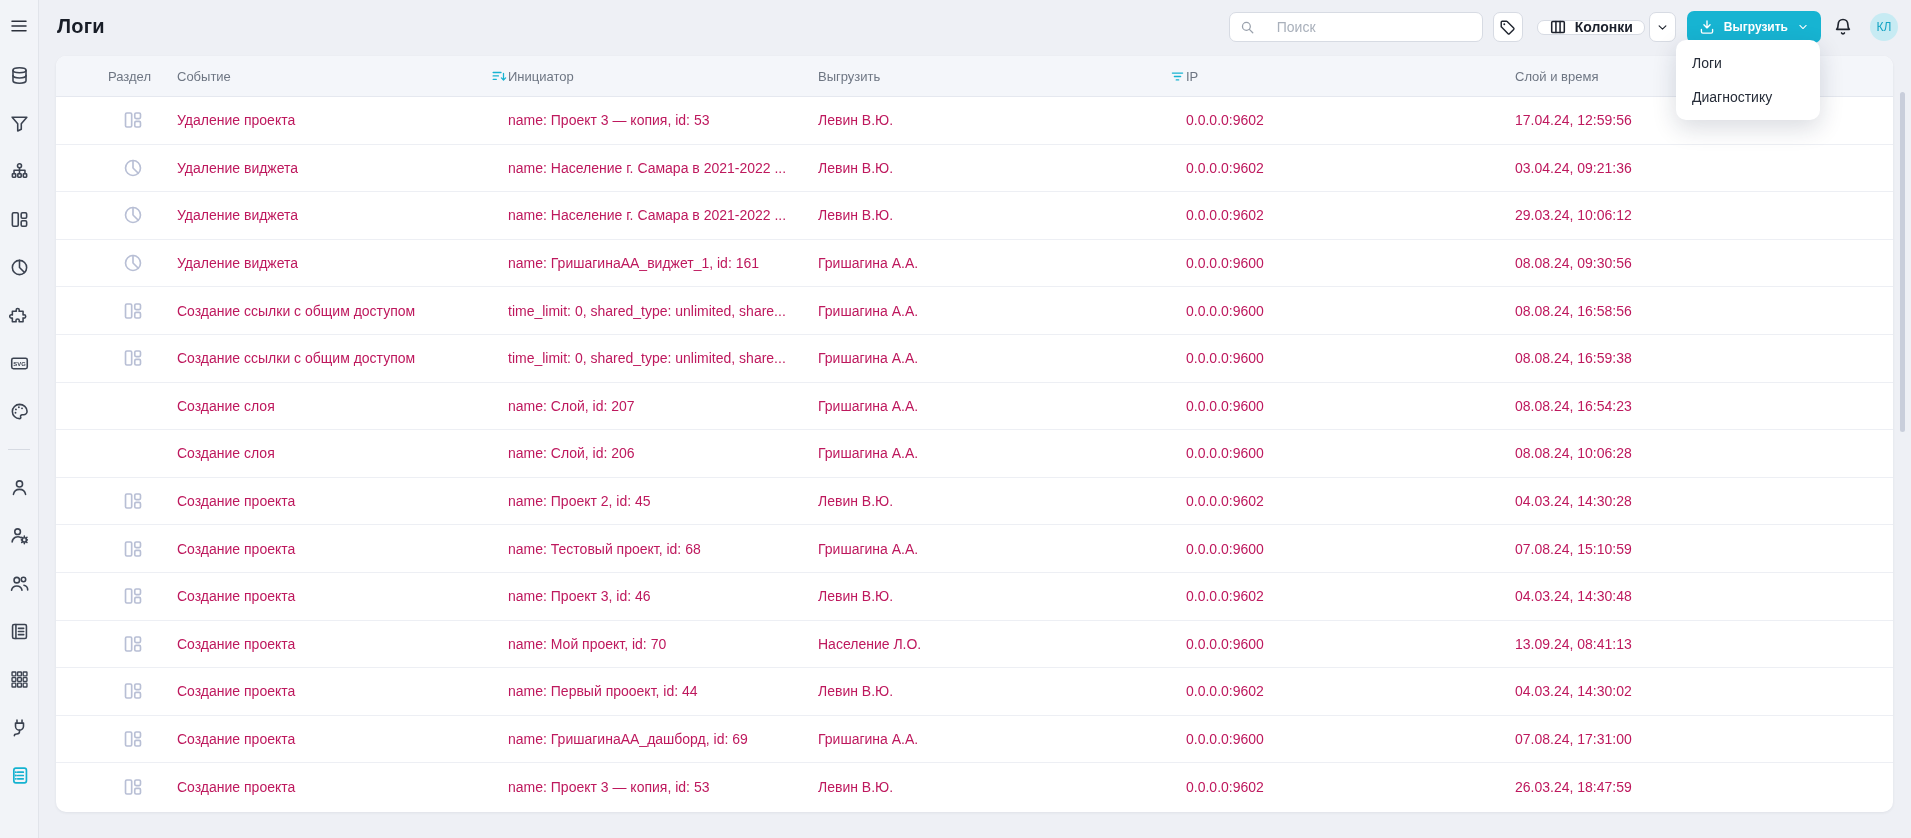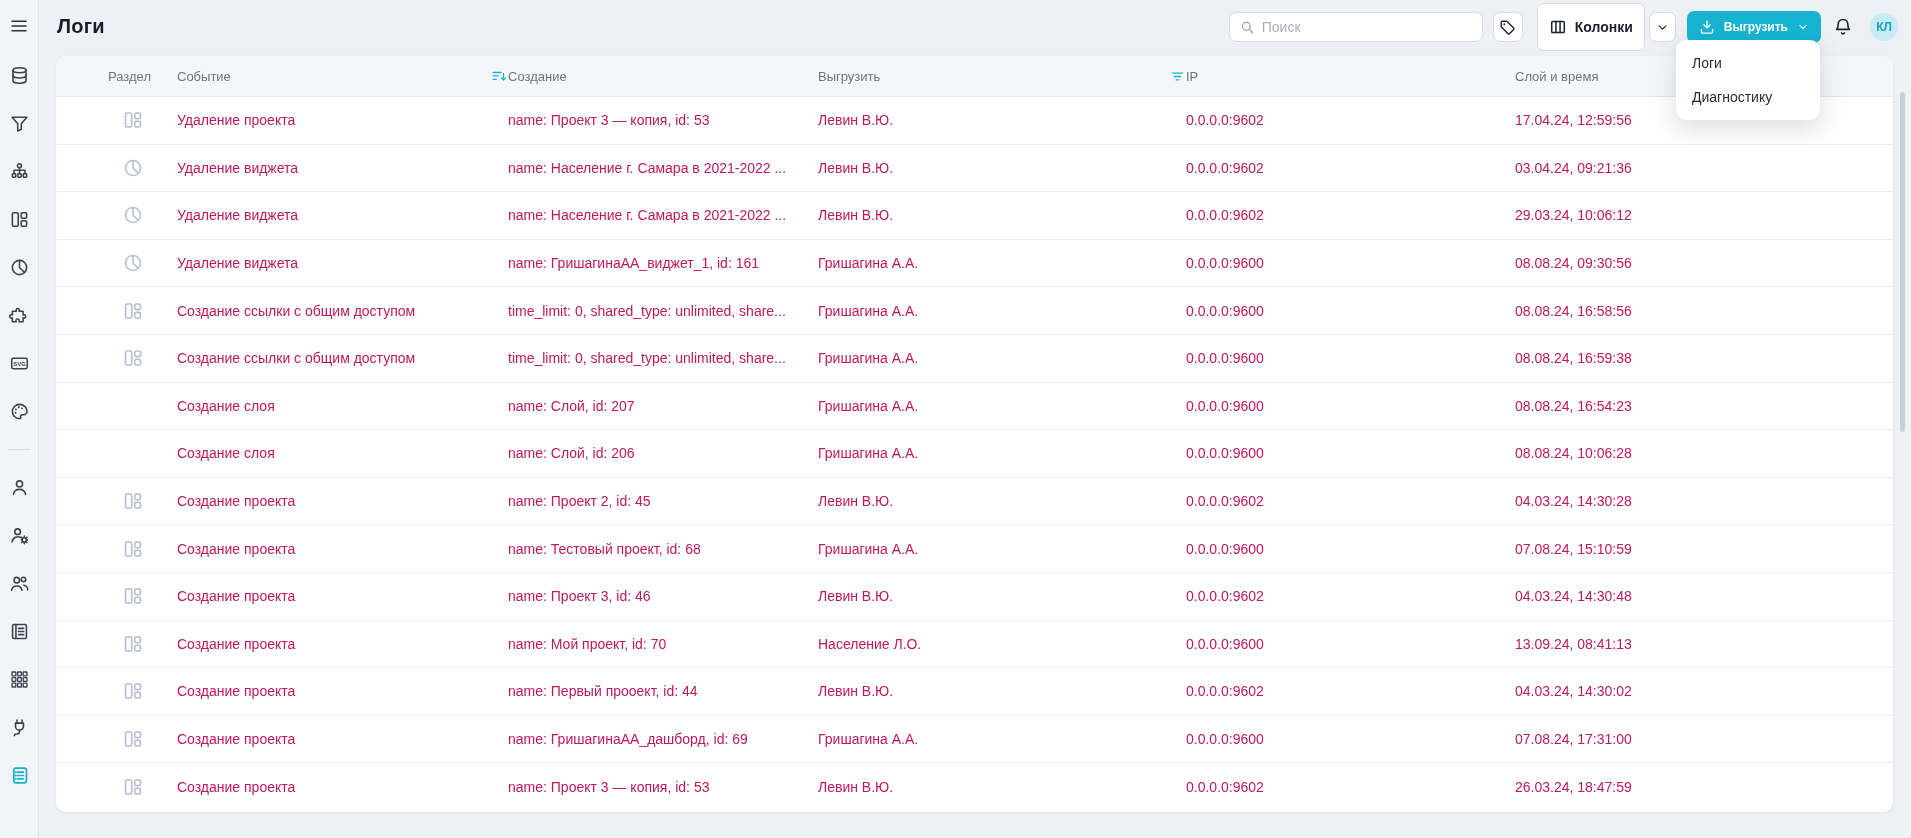--- a/index.html
+++ b/index.html
@@ -14,30 +14,30 @@
   .side-btn{width:22px;height:21px;background:none;border:none;color:#3b4250;cursor:pointer;display:flex;align-items:center;justify-content:center}
   .side-btn.active{color:#14b2d0}
   .side-divider{width:22px;height:1px;background:#d6dae2}
   .icon{display:block}
 
   
   .main{flex:1;position:relative;height:100%}
   .topbar{position:relative;height:54px}
   .page-title{position:absolute;left:18px;top:15px;font-size:20px;font-weight:bold;color:#181d27;letter-spacing:.2px}
   .topbar-right{position:absolute;right:13px;top:0;height:54px;display:flex;align-items:center}
-  .search{width:254px;height:30px;border:1px solid #d7dbe3;border-radius:7px;background:#fff;display:flex;align-items:center;padding:0 9px;gap:6px;margin-right:10px;color:#9aa1ac}
+  .search{width:254px;height:30px;border:1px solid #d7dbe3;border-radius:7px;background:#fff;display:flex;align-items:center;padding:0 9px;gap:21px;margin-right:10px;color:#9aa1ac}
   .search input{flex:1;border:none;outline:none;background:transparent;font-size:14px;font-family:inherit;color:#2d333e;min-width:0}
   .search input::placeholder{color:#a9b0bb}
   .icon-btn{height:30px;width:30px;flex:none;border:1px solid #d7dbe3;border-radius:7px;background:#fff;display:flex;align-items:center;justify-content:center;color:#20252f;cursor:pointer}
   .btn-tag{margin-right:14px}
-  .btn-columns{height:48px;padding:0 11px;display:flex;gap:8px;align-items:center;border:1px solid #d7dbe3;border-radius:7px;background:#fff;font-size:14px;font-weight:600;color:#1d222d;cursor:pointer;margin-right:4px;font-family:inherit}
+  .btn-columns{height:15px;padding:0 11px;display:flex;gap:8px;align-items:center;border:1px solid #d7dbe3;border-radius:7px;background:#fff;font-size:14px;font-weight:600;color:#1d222d;cursor:pointer;margin-right:4px;font-family:inherit}
   .btn-chevron{width:27px;margin-right:11px}
   .btn-export{height:32px;padding:0 11px;display:flex;gap:8px;align-items:center;background:#17b4d2;border:none;border-radius:7px;color:#fff;font-size:12px;font-weight:600;cursor:pointer;margin-right:11px;font-family:inherit}
   .bell{border:none;background:none;color:#20252f;cursor:pointer;margin-right:16px;display:flex}
-  .avatar{width:28px;height:28px;border-radius:50%;background:#c7ebf3;color:#16a4c4;font-size:12px;font-weight:bold;display:flex;align-items:center;justify-content:center;cursor:pointer}
+  .avatar{width:28px;height:28px;border-radius:50%;background:#c7ebf3;color:#16a4c4;font-size:12px;font-weight:normal;display:flex;align-items:center;justify-content:center;cursor:pointer}
 
   
   .export-menu{position:absolute;right:91px;top:40px;width:144px;background:#fff;border-radius:10px;box-shadow:0 8px 24px rgba(20,30,60,.16);padding:6px 0;z-index:40}
   .export-menu-item{padding:9px 16px;font-size:14px;color:#262c38;cursor:pointer}
 
   
   .card{position:absolute;left:17px;top:56px;width:1837px;height:756px;background:#fff;border-radius:10px;box-shadow:0 1px 3px rgba(24,36,62,.07);overflow:hidden}
   .grid-cols{display:grid;grid-template-columns:69px 331px 310px 368px 329px 1fr;padding-left:52px;align-items:center}
   .thead{height:41px;background:#f4f6fa;color:#6e7683;font-size:13px;border-bottom:1px solid #e5e8ef}
   .th{display:flex;align-items:center;justify-content:space-between;}
@@ -294,21 +294,21 @@
         <div class="th">
           <span>Событие</span>
           <span class="hicon" style="display: flex;">
               <svg class="icon" width="17" height="17" viewBox="0 0 20 20" fill="none" stroke="currentColor" stroke-width="1.5" stroke-linecap="round" stroke-linejoin="round">
                 <path d="M2.5 5.3h9.3M2.5 9.3h6.3M2.5 13.3h3.8"></path>
                 <path d="M14.7 6.3v7.4M12.2 11.6l2.5 2.5 2.5-2.5"></path>
               </svg>
             </span>
         </div>
         <div class="th">
-          <span>Создание</span>
+          <span>Инициатор</span>
         </div>
         <div class="th">
           <span>Выгрузить</span>
           <span class="hicon" style="display: flex;">
               <svg class="icon" width="17" height="17" viewBox="0 0 20 20" fill="none" stroke="currentColor" stroke-width="1.5" stroke-linecap="round" stroke-linejoin="round">
                 <path d="M4 6h12M6.3 10h7.4M8.5 14h2.9"></path>
               </svg>
             </span>
         </div>
         <div class="th">

